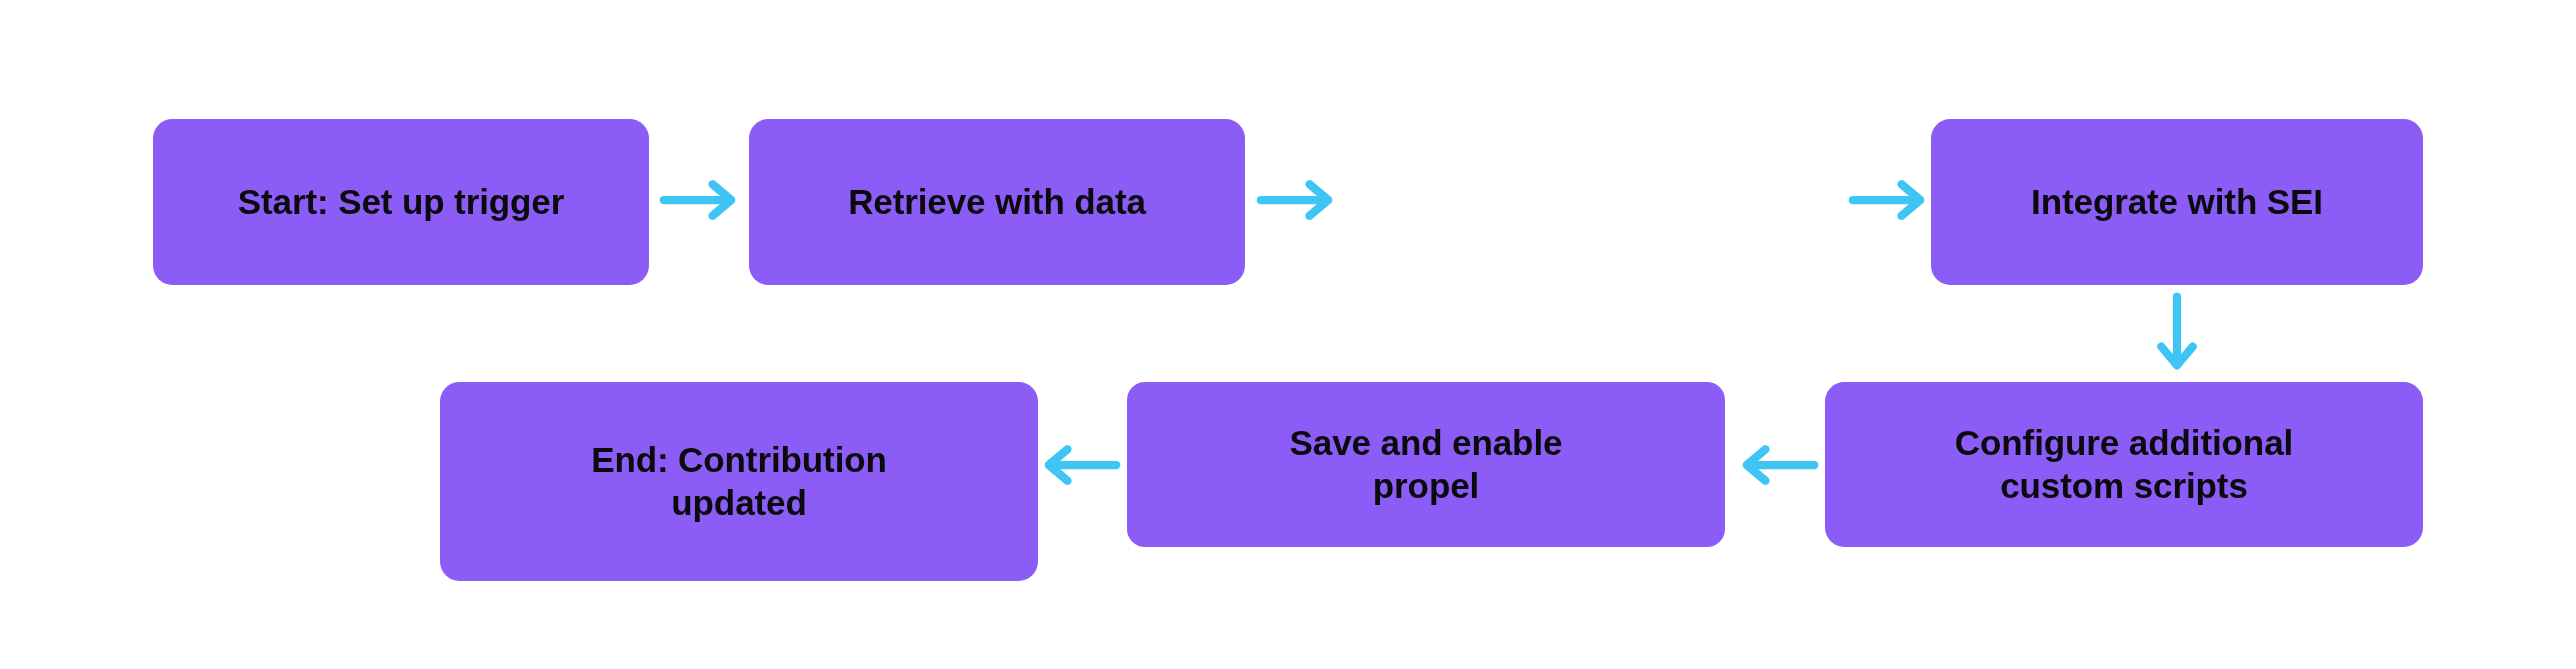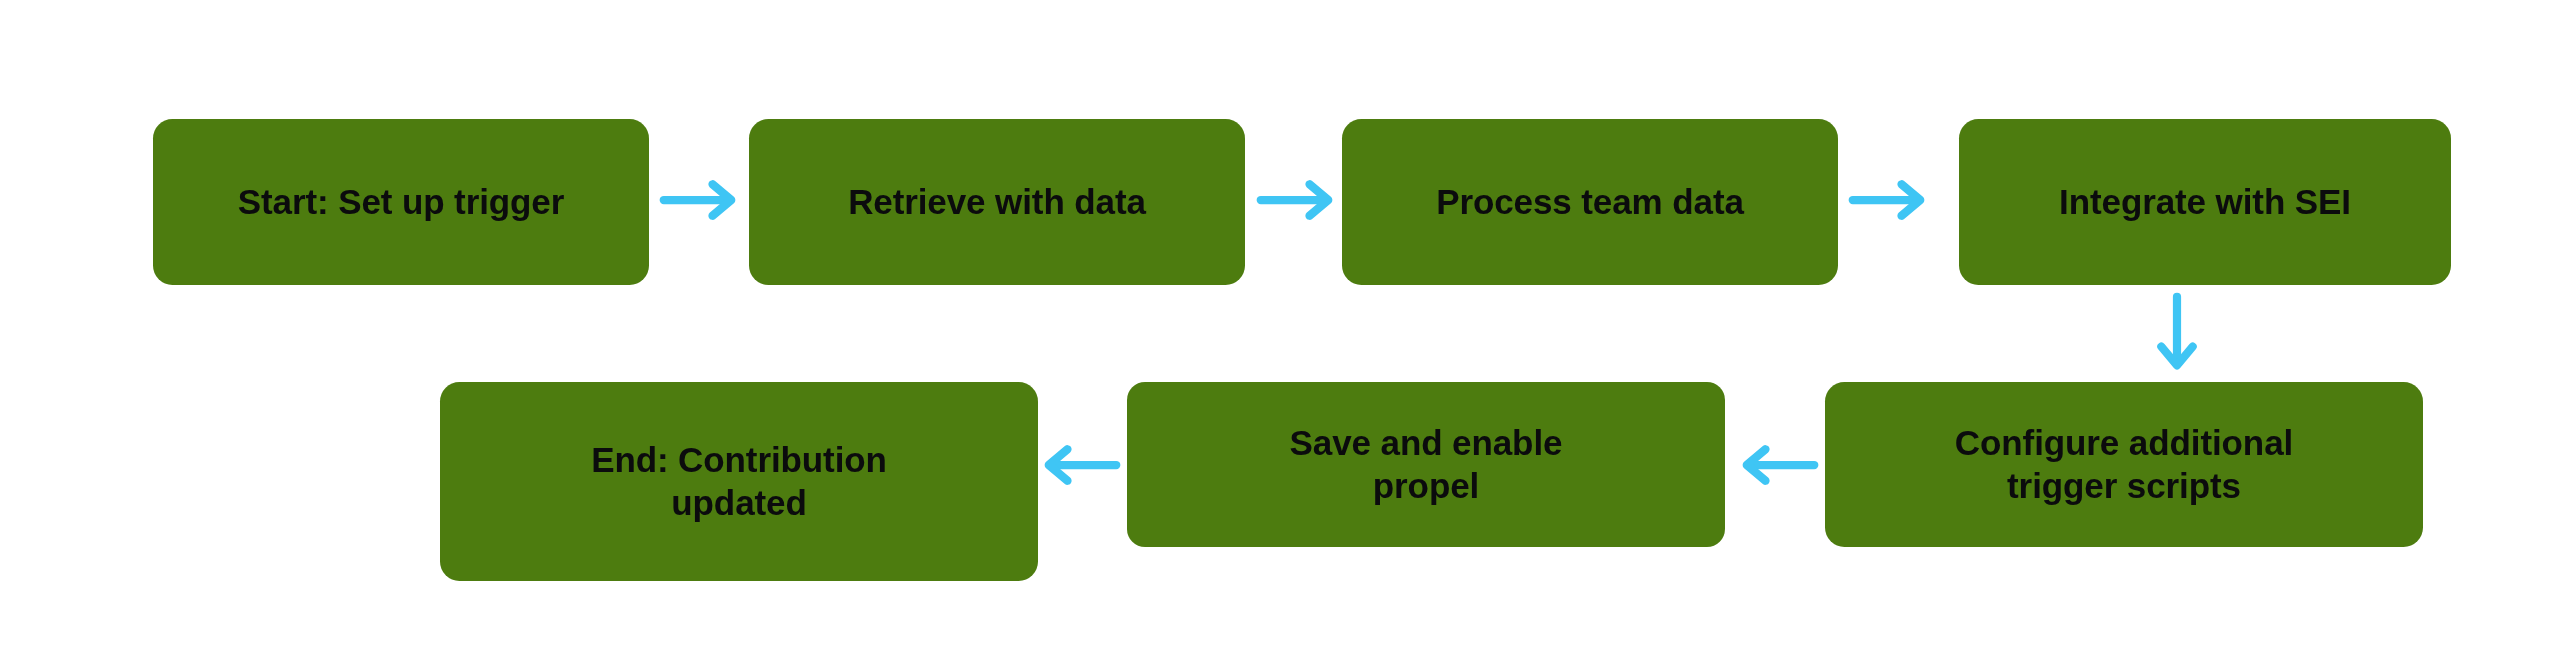--- a/index.html
+++ b/index.html
@@ -17,21 +17,21 @@
   .canvas {
     position: relative;
     width: 2576px;
     height: 669px;
     background: #ffffff;
   }
 
   
   .node {
     position: absolute;
-    background: #4d7c0f;
+    background: #8b5cf6;
     border-radius: 19.4px;
     display: flex;
     align-items: center;
     justify-content: center;
     box-sizing: border-box;
     padding: 0 25px;
   }
   .node-label {
     font-family: "Liberation Sans", sans-serif;
     font-weight: bold;
@@ -40,21 +40,21 @@
     color: #0b0b0d;
     text-align: center;
     white-space: pre-line;
     letter-spacing: -0.1px;
   }
 
   
   #node-start      { left: 153px;  top: 119px; width: 496px;  height: 166px; }
   #node-retrieve   { left: 749px; top: 119px; width: 496px;  height: 166px; }
   #node-process    { left: 1342px; top: 119px; width: 496px;  height: 166px; }
-  #node-integrate  { left: 1931px; top: 119px; width: 492px;  height: 166px; margin-left: 28px; }
+  #node-integrate  { left: 1931px; top: 119px; width: 492px;  height: 166px; }
 
   
   #node-configure  { left: 1825px; top: 382px; width: 598px;  height: 165px; }
   #node-save       { left: 1127px; top: 382px; width: 598px;  height: 165px; border-radius: 18px; }
   #node-end        { left: 440px;  top: 382px; width: 598px;  height: 199px; }
 
   
   .arrow {
     position: absolute;
     display: block;
@@ -94,23 +94,20 @@
 
   <div class="arrow" id="arrow-retrieve-process">
     <svg width="78" height="42" viewBox="0 0 104 56">
       <g fill="none" stroke="#3FC5F4" stroke-width="11" stroke-linecap="round" stroke-linejoin="round">
         <line x1="5" y1="28" x2="92" y2="28"></line>
         <polyline points="70,7 95,28 70,49"></polyline>
       </g>
     </svg>
   </div>
 
-  <div class="node" id="node-process">
-    <div class="node-label">Process team data</div>
-  </div>
 
   <div class="arrow" id="arrow-process-integrate">
     <svg width="78" height="42" viewBox="0 0 104 56">
       <g fill="none" stroke="#3FC5F4" stroke-width="11" stroke-linecap="round" stroke-linejoin="round">
         <line x1="5" y1="28" x2="92" y2="28"></line>
         <polyline points="70,7 95,28 70,49"></polyline>
       </g>
     </svg>
   </div>
 
@@ -122,21 +119,21 @@
     <svg width="42" height="79" viewBox="0 0 56 106">
       <g fill="none" stroke="#3FC5F4" stroke-width="11" stroke-linecap="round" stroke-linejoin="round">
         <line x1="28" y1="5" x2="28" y2="94"></line>
         <polyline points="7,72 28,97 49,72"></polyline>
       </g>
     </svg>
   </div>
 
   <div class="node" id="node-configure">
     <div class="node-label">Configure additional
-trigger scripts</div>
+custom scripts</div>
   </div>
 
   <div class="arrow" id="arrow-configure-save">
     <svg width="78" height="42" viewBox="0 0 104 56">
       <g fill="none" stroke="#3FC5F4" stroke-width="11" stroke-linecap="round" stroke-linejoin="round">
         <line x1="99" y1="28" x2="12" y2="28"></line>
         <polyline points="34,7 9,28 34,49"></polyline>
       </g>
     </svg>
   </div>

